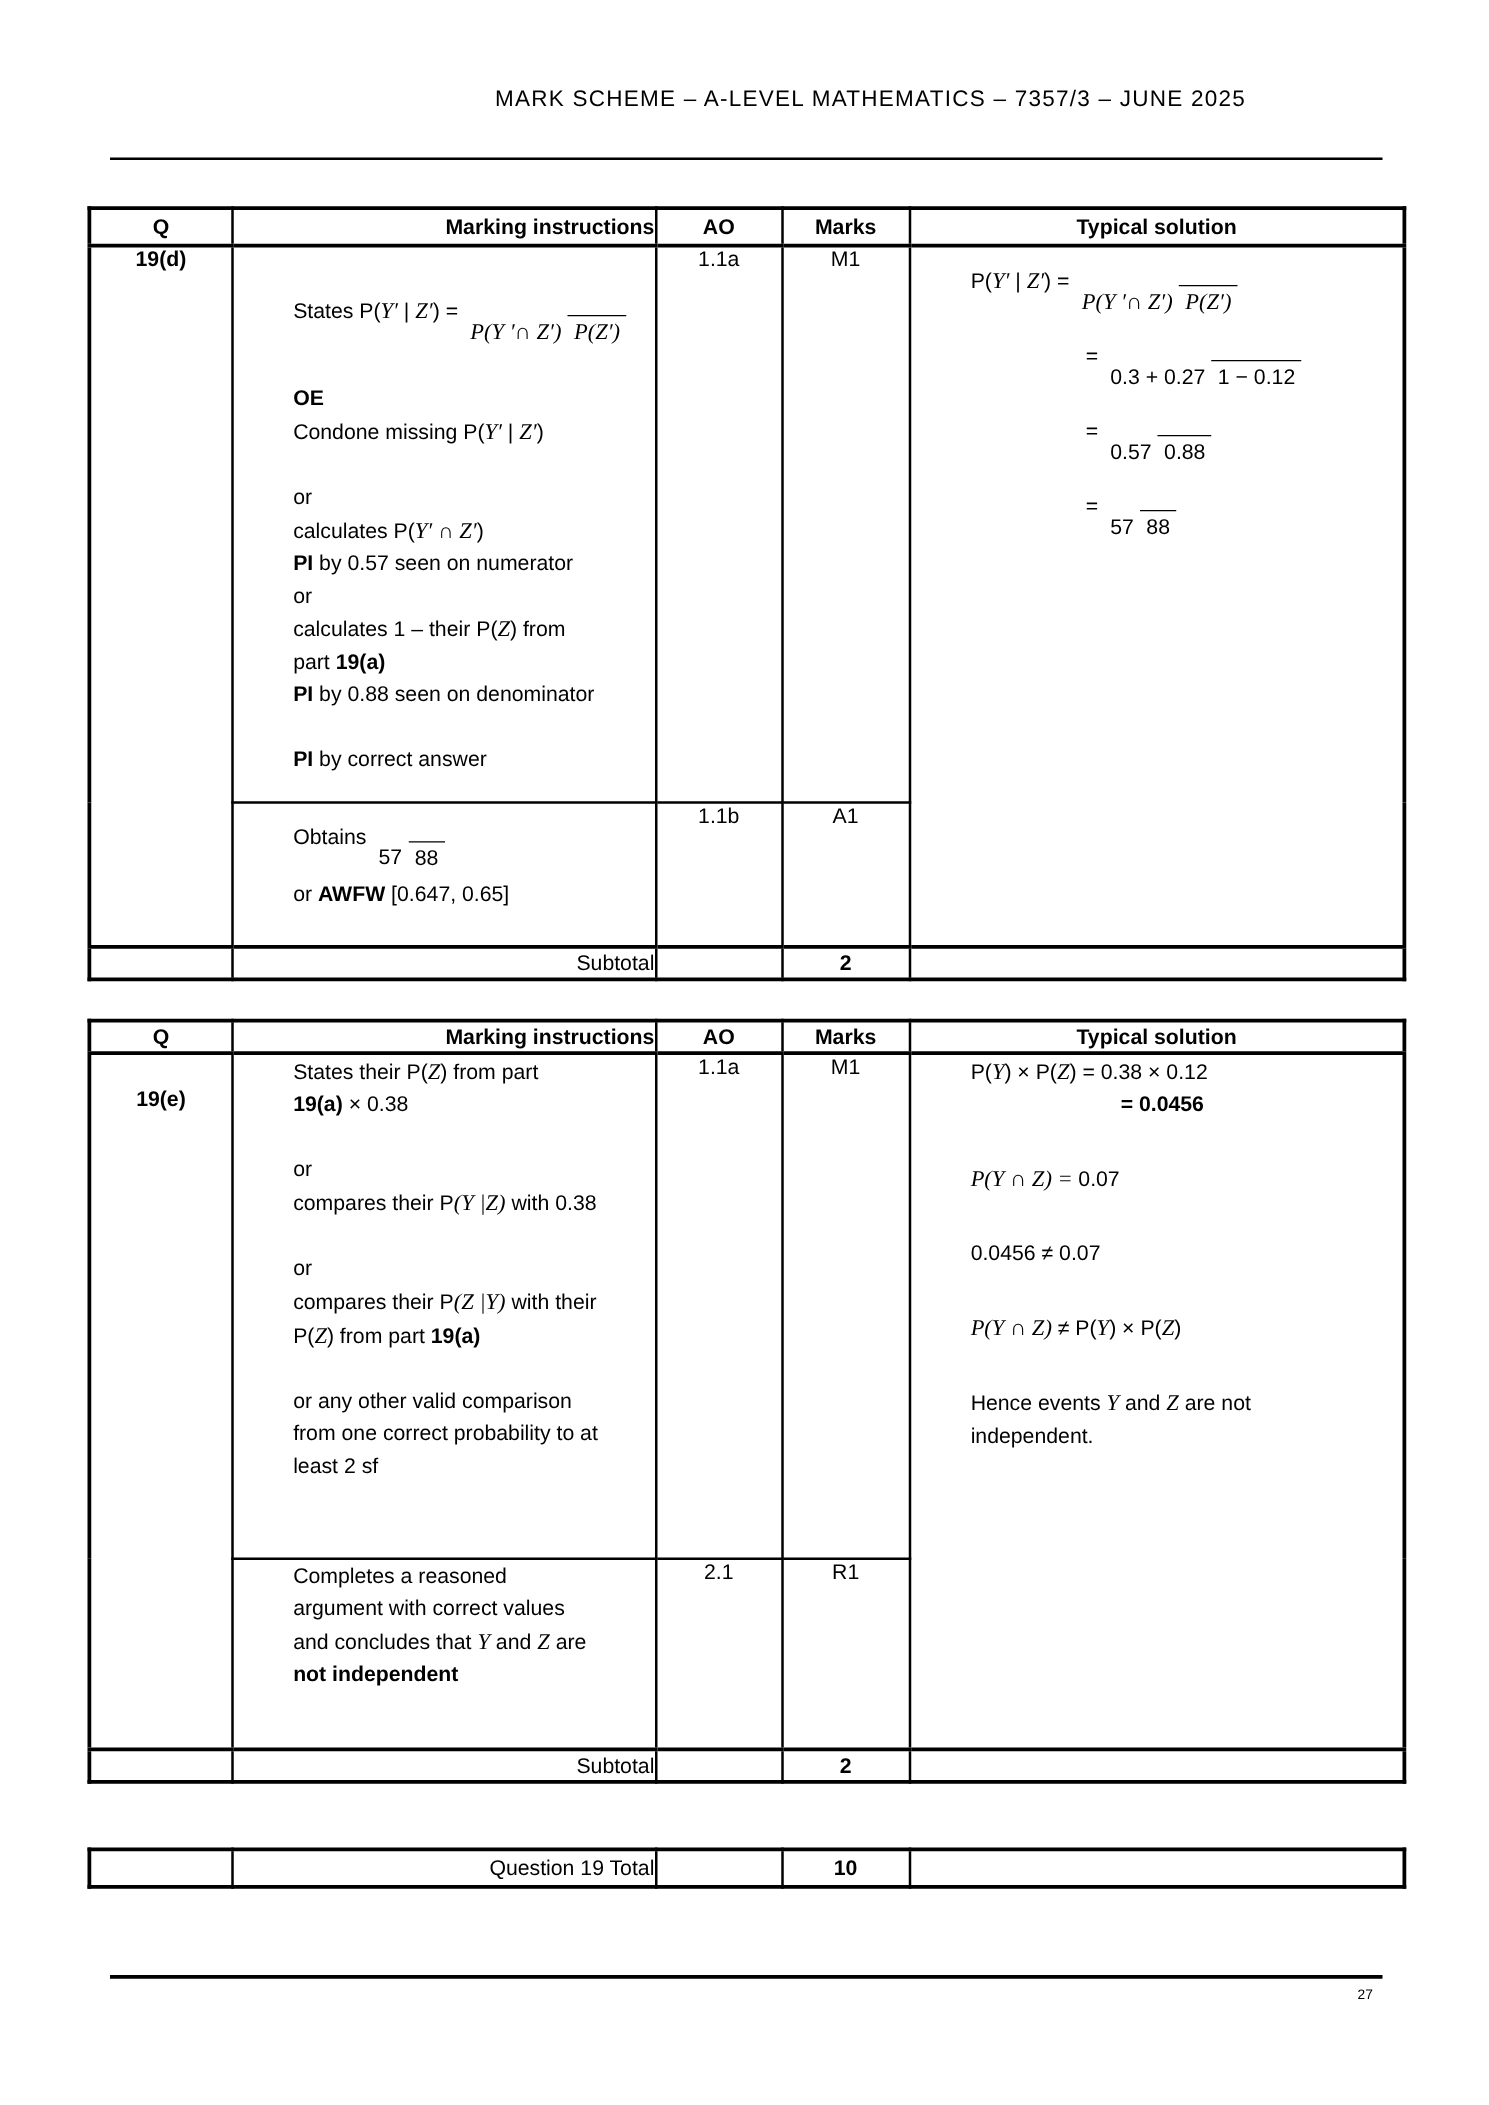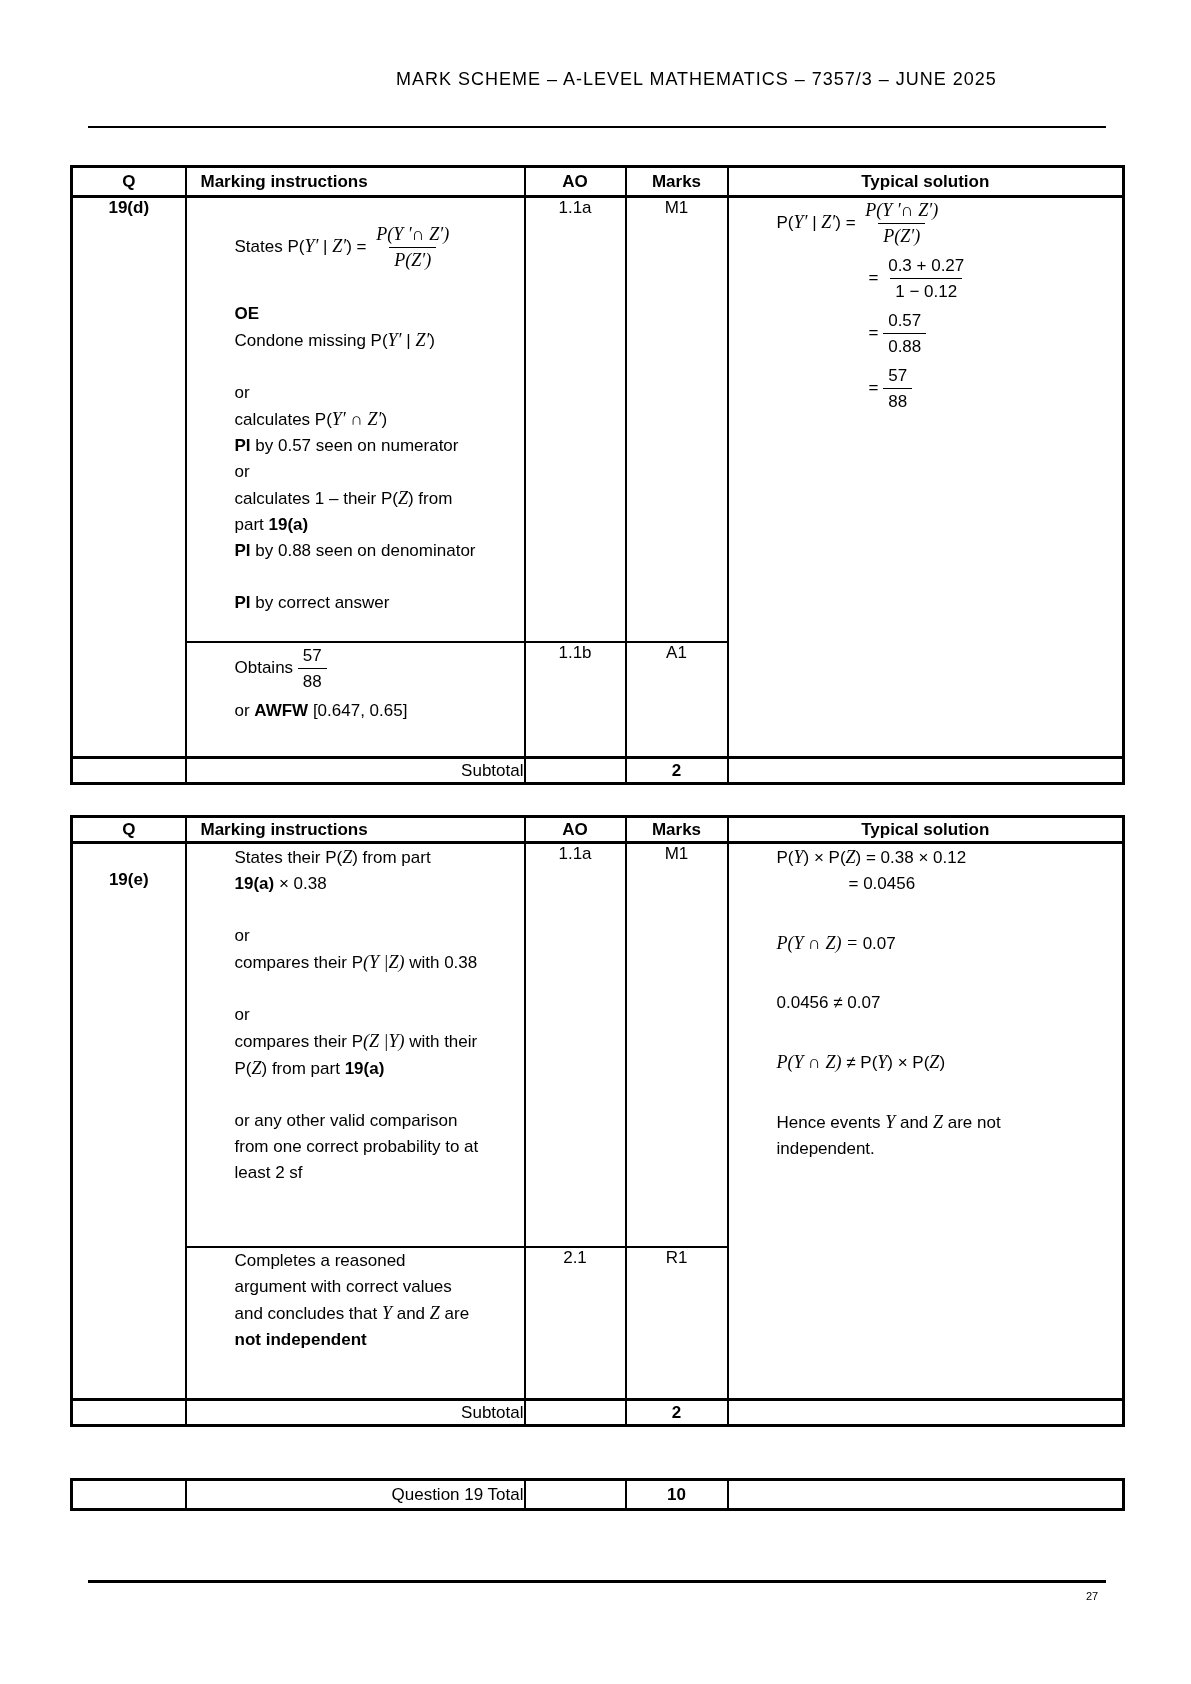--- a/index.html
+++ b/index.html
@@ -17,21 +17,21 @@
   .pagenum{position:absolute;left:1086px;top:1590px;font-size:11px;}
 
   table.ms{
     border-collapse:collapse;table-layout:fixed;position:absolute;left:70px;
     width:1052px;font-size:17px;border:3px solid #000;
   }
   table.ms td{border:2px solid #000;padding:0;vertical-align:top;overflow:hidden;}
   tr.hdr td{
     border-bottom:3px solid #000;font-weight:bold;text-align:center;vertical-align:middle;
   }
-  tr.hdr td.mihdr{text-align:left;padding-left:14px;}
+  tr.hdr td.mihdr{text-align:right;padding-left:14px;}
   tr.sub td{border-top:3px solid #000;vertical-align:middle;}
   .stlabel{text-align:right;font-weight:normal;padding:2px 8px 2px 2px;}
   .stmark{text-align:center;font-weight:bold;}
 
   .qcell{padding-top:28px;text-align:center;font-weight:bold;}
   .aocell{padding-top:28px;text-align:center;}
   .aocell2{padding-top:26px;text-align:center;}
   .mi{padding:26px 8px 6px 14px;}
   .mi.first{padding-top:24px;}
   .a1mi{padding-top:6px;}
@@ -39,27 +39,27 @@
   .ts{padding:26px 8px 6px 12px;}
   .ts2{padding:20px 8px 6px 14px;}
 
   .mline{line-height:26px;min-height:26px;padding-left:48px;}
   .f{line-height:normal;margin-bottom:4px;}
   .blank{height:26px;}
   .blank33{height:33px;}
   .b{font-weight:bold;}
   .mit{font-family:"Liberation Serif",serif;font-style:italic;font-size:18px;}
   .frac{
-    display:inline-flex;flex-direction:column;align-items:center;
-    vertical-align:middle;line-height:25px;
+    display:inline-flex;flex-direction:row;align-items:center;
+    vertical-align:middle;line-height:25px;margin-top:30px;
   }
   .frac>span{padding:0 5px;white-space:pre;}
   .frac .den{border-top:1.5px solid #000;}
   .eqind{margin-left:92px;margin-top:4px;}
-  .ind150{margin-left:72px;}
+  .ind150{margin-left:120px;font-weight:bold;}
 </style>
 </head>
 <body>
 
 <div class="title">MARK SCHEME – A-LEVEL MATHEMATICS – 7357/3 – JUNE 2025</div>
 <div class="rule top"></div>
 
 <table class="ms" style="top:165px;">
   <colgroup>
       <col style="width:114px">

